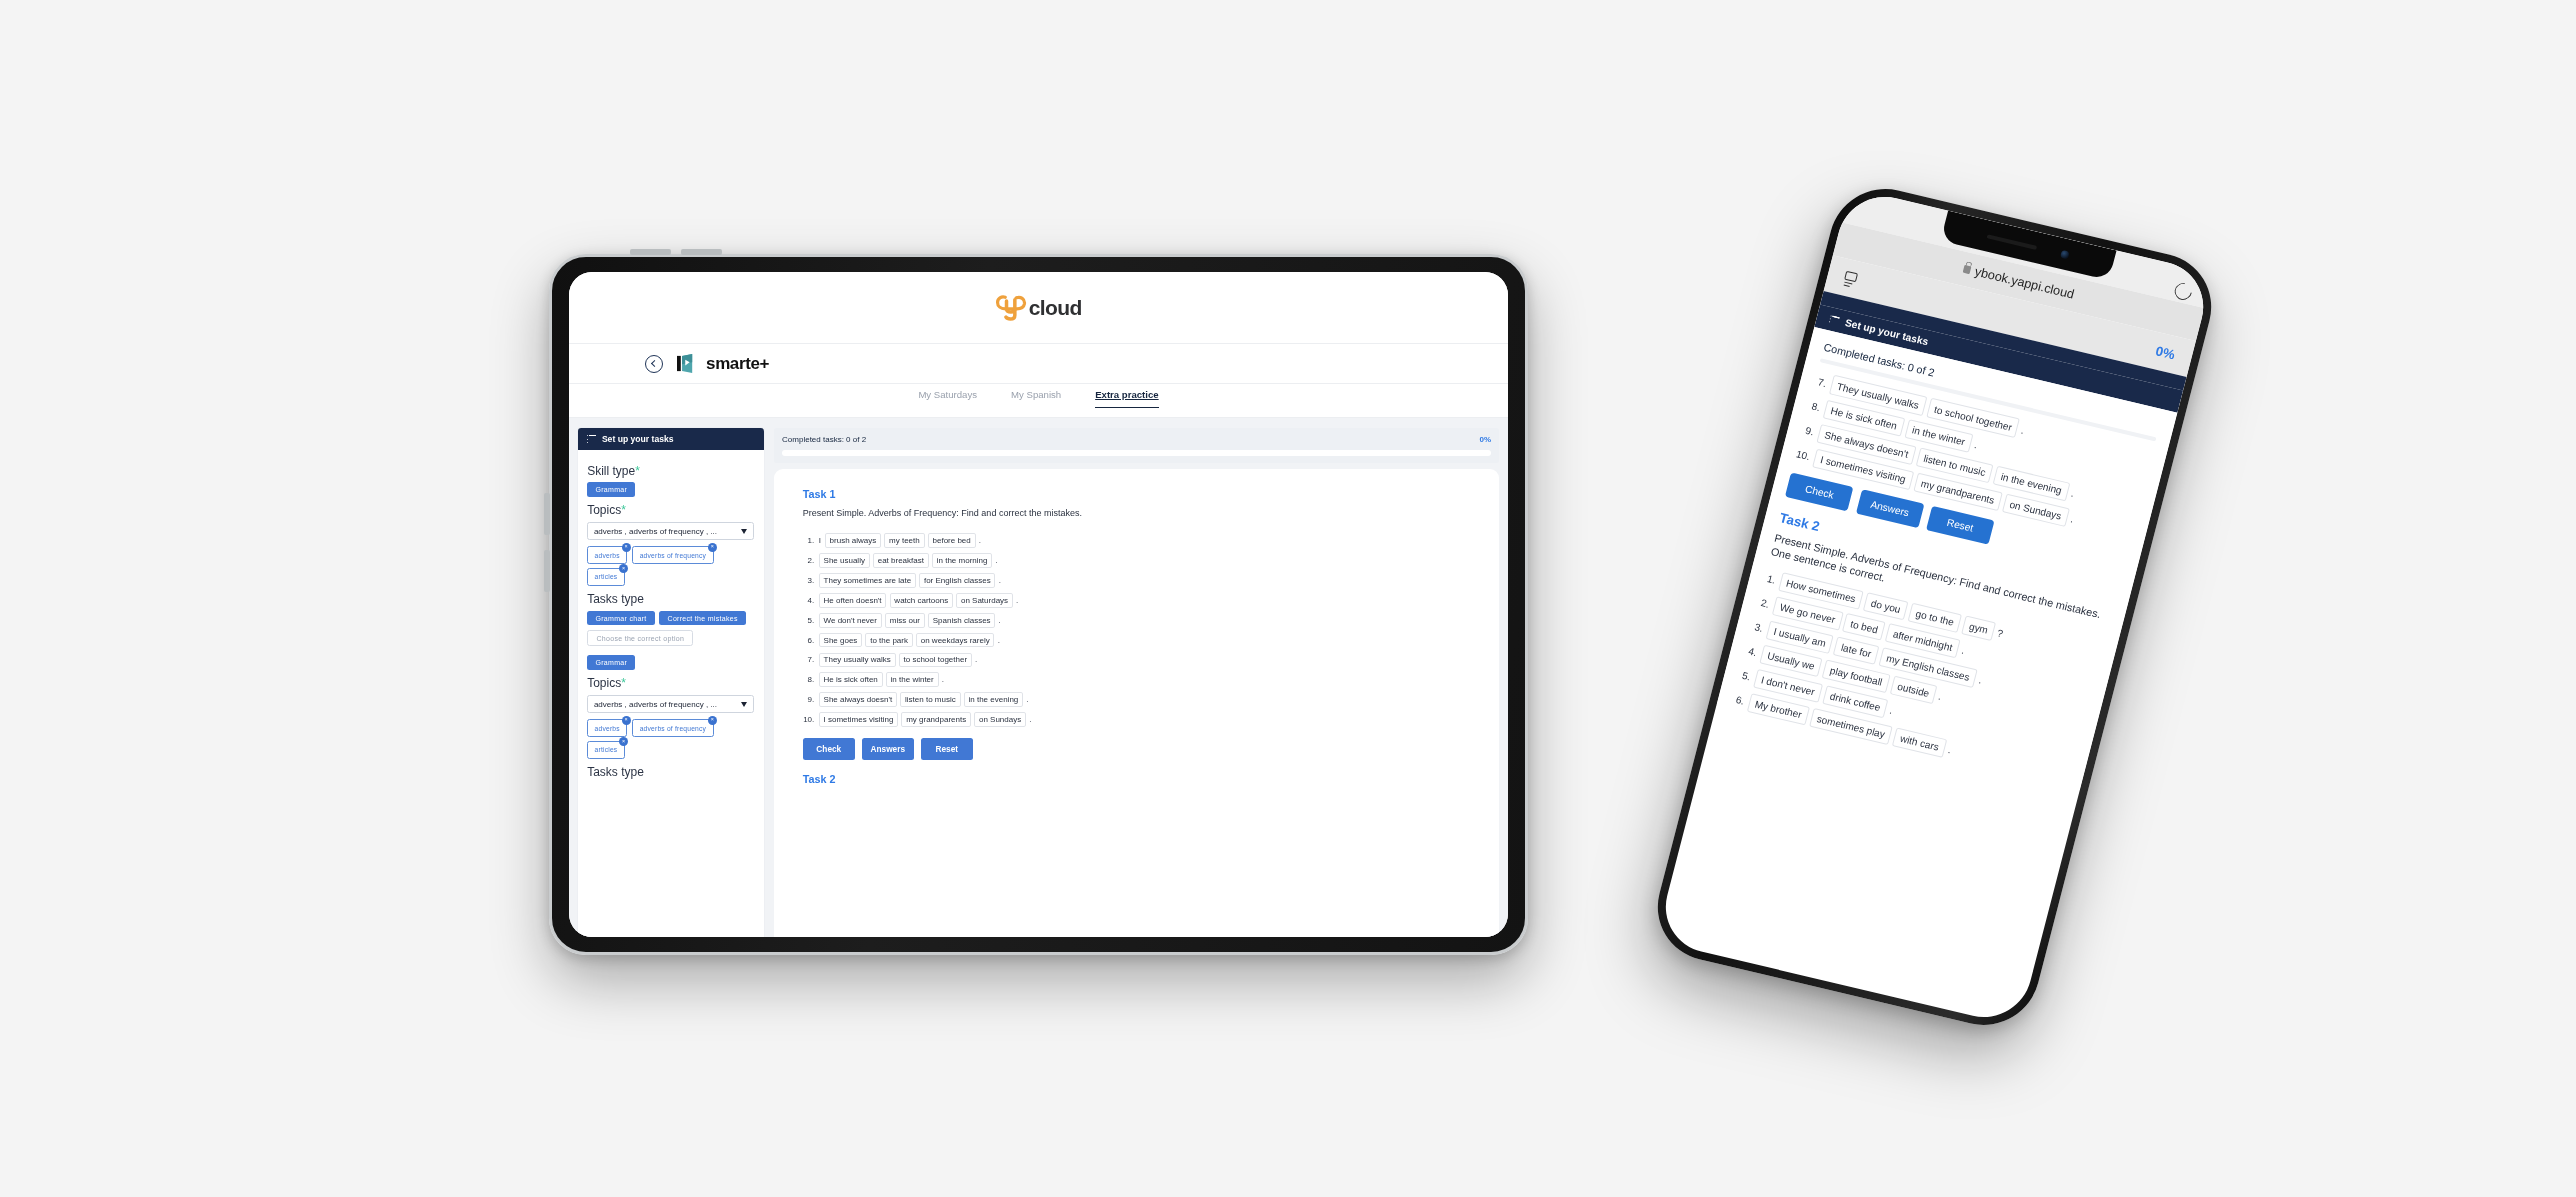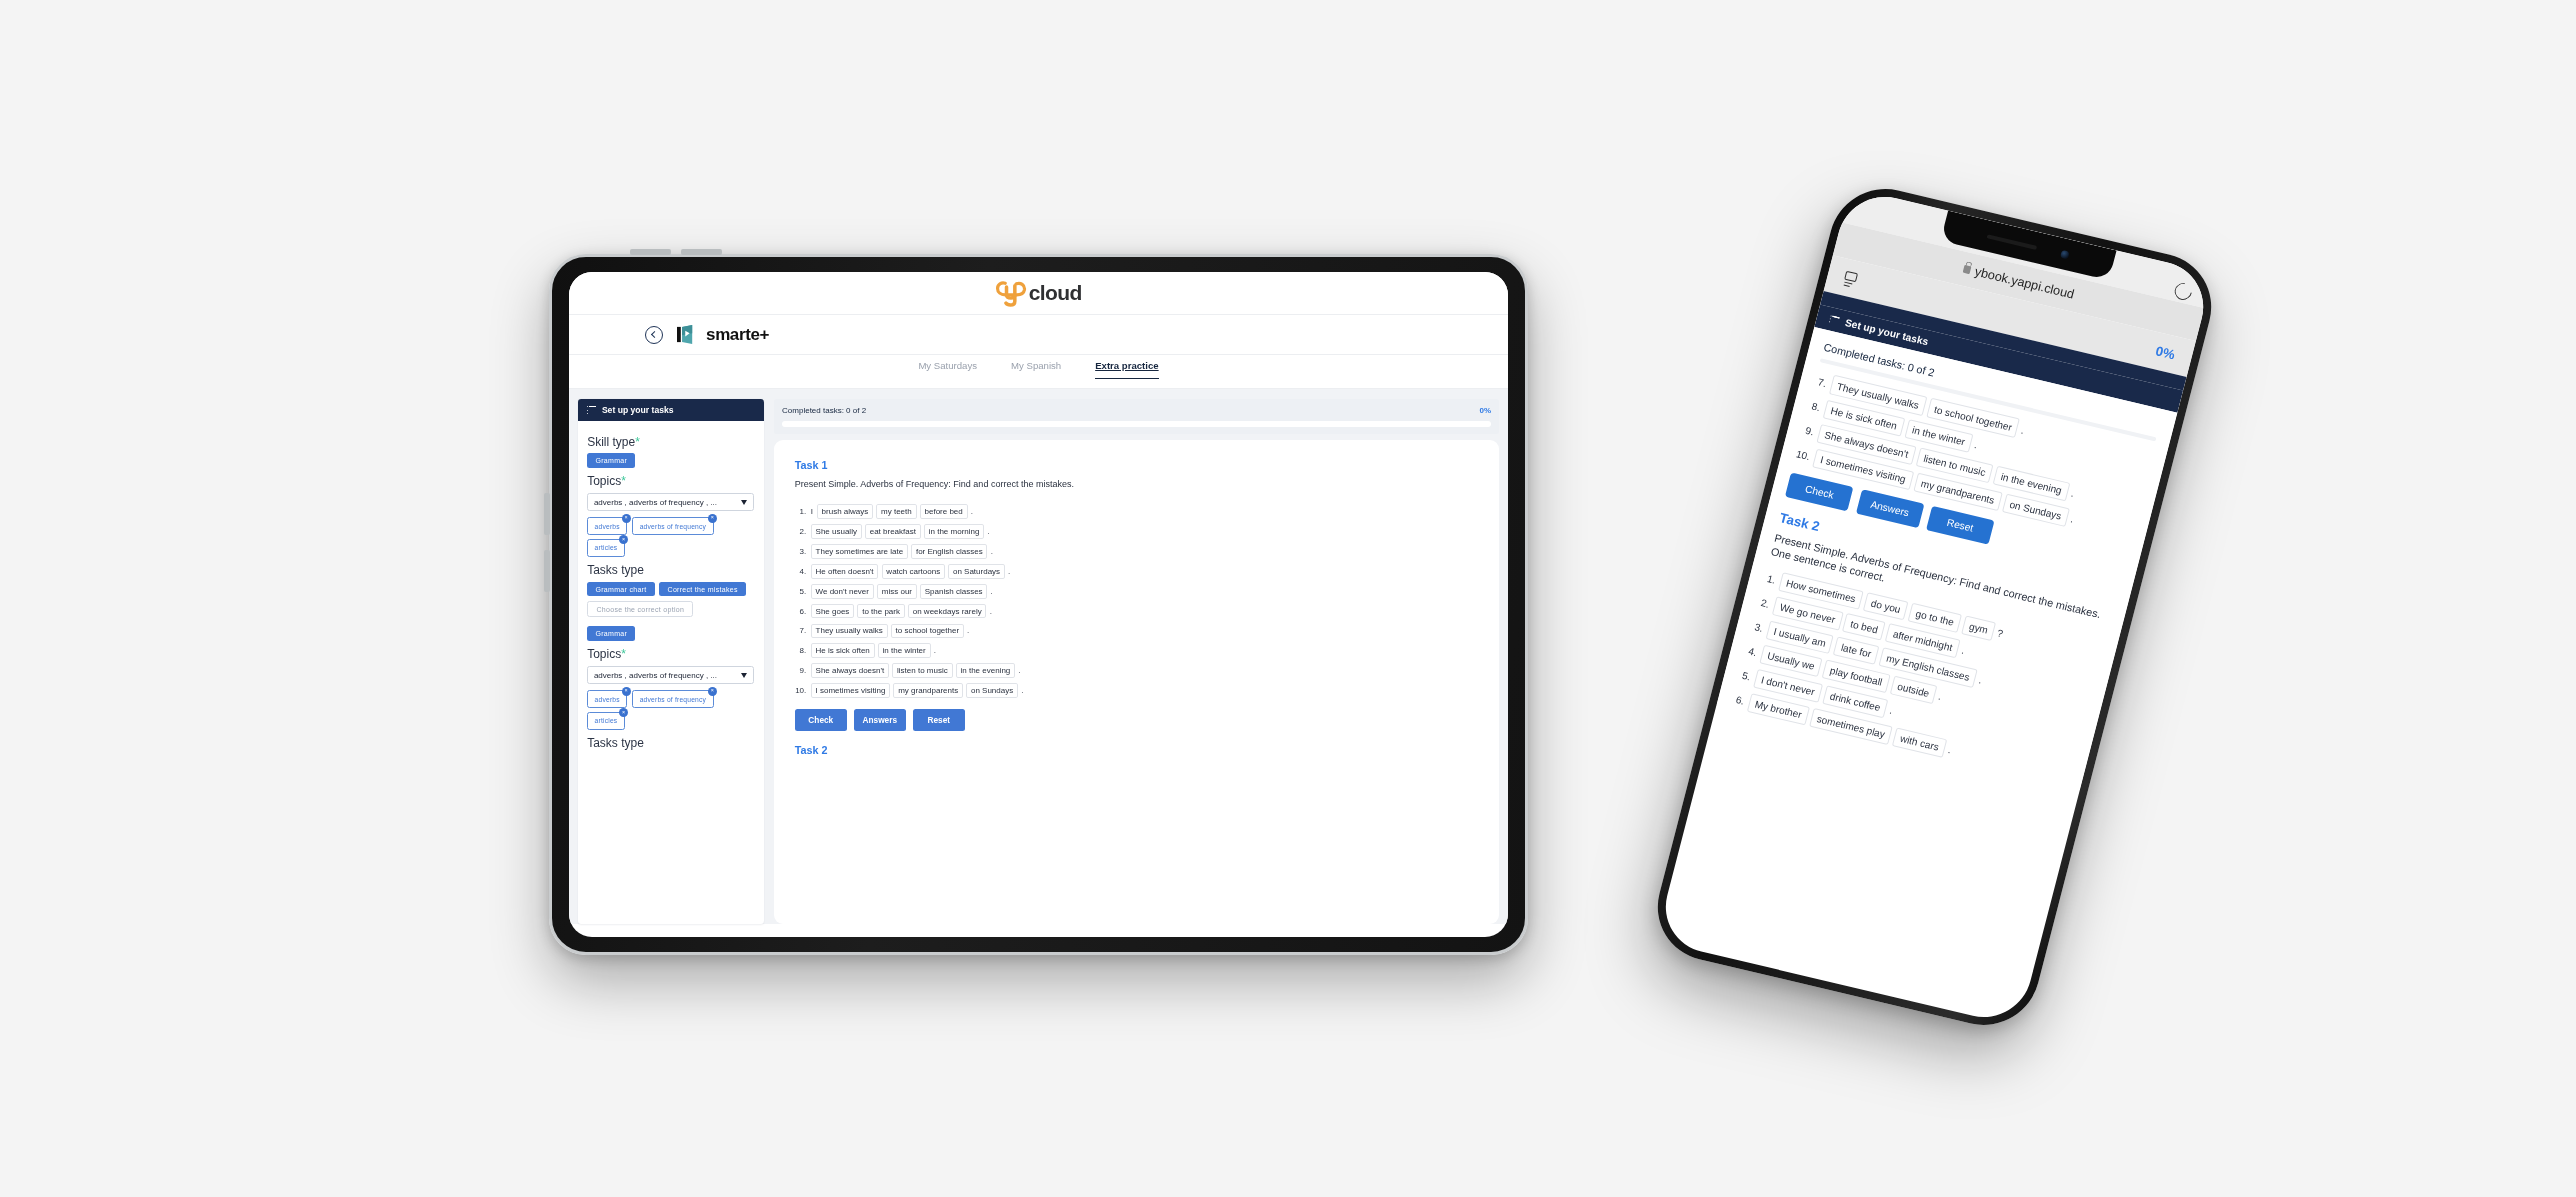--- a/index.html
+++ b/index.html
@@ -40,21 +40,21 @@
   #tablet-screen {
     width: 100%; height: 100%;
     background: #ffffff;
     border-radius: 23px;
     overflow: hidden;
     position: relative;
   }
 
   
   .app-logo-bar {
-    height: 43px; background:#fff;
+    height: 72px; background:#fff;
     display:flex; align-items:center; justify-content:center;
     border-bottom:0.6px solid #eceef1;
   }
   .ycloud-logo { display:flex; align-items:center; }
   .ycloud-mark { position:relative; width:32px; height:27px; margin-right:1.3px; }
   .ycloud-txt { font-size:21px; font-weight:700; color:#2f3032; letter-spacing:-0.6px; }
 
   .app-sub-bar {
     height: 40px; background:#fff;
     display:flex; align-items:center; padding-left:76px;
@@ -162,21 +162,21 @@
   }
   .progress-top { display:flex; justify-content:space-between; align-items:center; }
   .progress-label { font-size:8px; color:#16263f; }
   .progress-pct { font-size:8px; color:#2f7ae5; font-weight:600; }
   .progress-track {
     margin-top:5.7px; height:5.7px; background:#fff; border-radius:3.2px; overflow:hidden;
   }
   .progress-fill { height:100%; background:#2f7ae5; width:0%; }
 
   .task-card {
-    background:#fff; border-radius:9px; padding:19px 29px 14px 21px;
+    background:#fff; border-radius:9px; padding:19px 29px 14px 29px;
     flex:1; overflow:hidden;
   }
   .task-title {
     color:#2f7ae5; font-size:10.8px; font-weight:700; margin-bottom:7px;
   }
   .task-desc {
     font-size:9px; color:#2b3240; line-height:1.35; margin-bottom:14px;
     max-width:312px;
   }
   .q-row {

